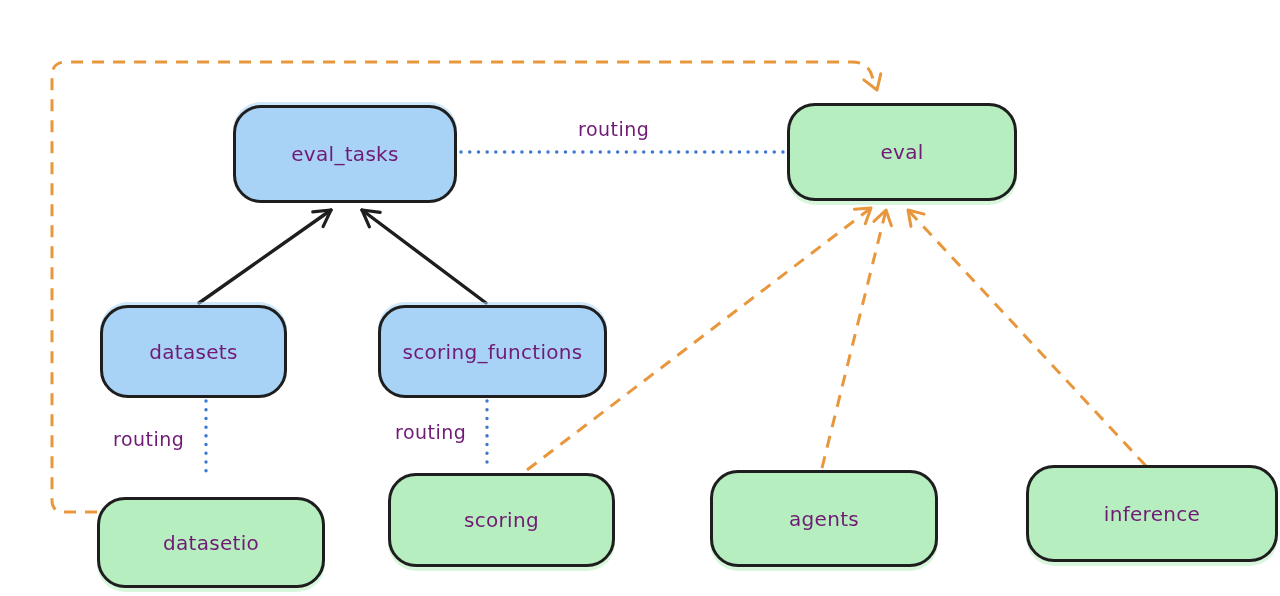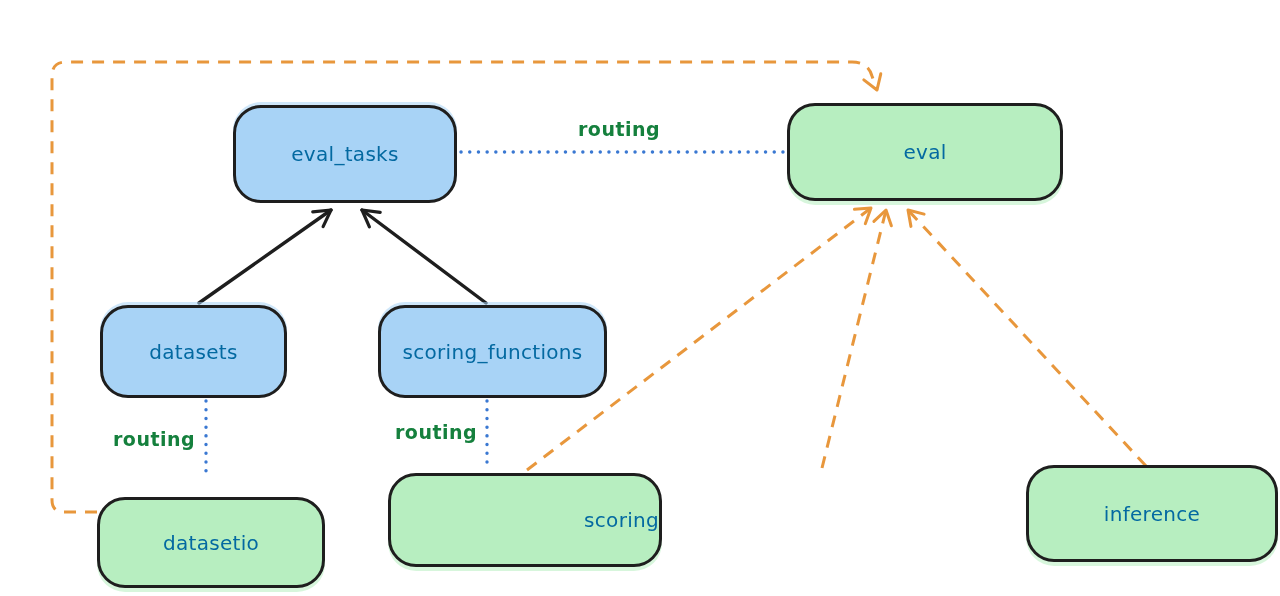--- a/index.html
+++ b/index.html
@@ -21,40 +21,40 @@
     width: 1280px; height: 596px;
   }
   .node {
     position: absolute;
     box-sizing: border-box;
     border: 3px solid #1e1e1e;
     border-radius: 28px;
     display: flex;
     align-items: center;
     justify-content: center;
-    color: #0369a1;
+    color: #701a75;
     font-size: 20px;
     letter-spacing: 0.3px;
   }
   .node.blue  { background: #a8d3f6; box-shadow: 0 -3px 0 0 rgba(168,211,246,0.55); }
   .node.green { background: #b7eec0; box-shadow: 0 4px 0 0 rgba(183,238,192,0.55); }
 
   #n-eval-tasks        { left: 233px; top: 105px; width: 224px; height: 98px; }
-  #n-eval              { left: 787px; top: 103px; width: 276px; height: 98px; }
+  #n-eval              { left: 787px; top: 103px; width: 230px; height: 98px; }
   #n-datasets          { left: 100px; top: 305px; width: 187px; height: 93px; }
   #n-scoring-functions { left: 378px; top: 305px; width: 229px; height: 93px; border-radius: 27px; }
   #n-datasetio         { left:  97px; top: 477px; width: 228px; height: 91px; margin-top: 20px; }
-  #n-scoring           { left: 388px; top: 473px; width: 274px; height: 94px; justify-content: flex-end; }
+  #n-scoring           { left: 388px; top: 473px; width: 227px; height: 94px; }
   #n-agents            { left: 710px; top: 470px; width: 228px; height: 97px; }
   #n-inference         { left: 1026px; top: 465px; width: 252px; height: 97px; }
 
   .routing-label {
     position: absolute;
-    color: #15803d;
-    font-weight: bold;
+    color: #701a75;
+    font-weight: normal;
     font-size: 19px;
     letter-spacing: 0.5px;
     white-space: nowrap;
   }
   #lbl-routing-top      { left: 578px; top: 118px; }
   #lbl-routing-datasets { left: 113px; top: 428px; }
   #lbl-routing-scoring  { left: 395px; top: 421px; }
 </style>
 </head>
 <body>
@@ -95,20 +95,23 @@
   </div>
   <div class="node blue" id="n-scoring-functions">
     <span>scoring_functions</span>
   </div>
   <div class="node green" id="n-datasetio">
     <span>datasetio</span>
   </div>
   <div class="node green" id="n-scoring">
     <span>scoring</span>
   </div>
+  <div class="node green" id="n-agents">
+    <span>agents</span>
+  </div>
   <div class="node green" id="n-inference">
     <span>inference</span>
   </div>
 
   <div class="routing-label" id="lbl-routing-top">routing</div>
   <div class="routing-label" id="lbl-routing-datasets">routing</div>
   <div class="routing-label" id="lbl-routing-scoring">routing</div>
 
 </div>
 

